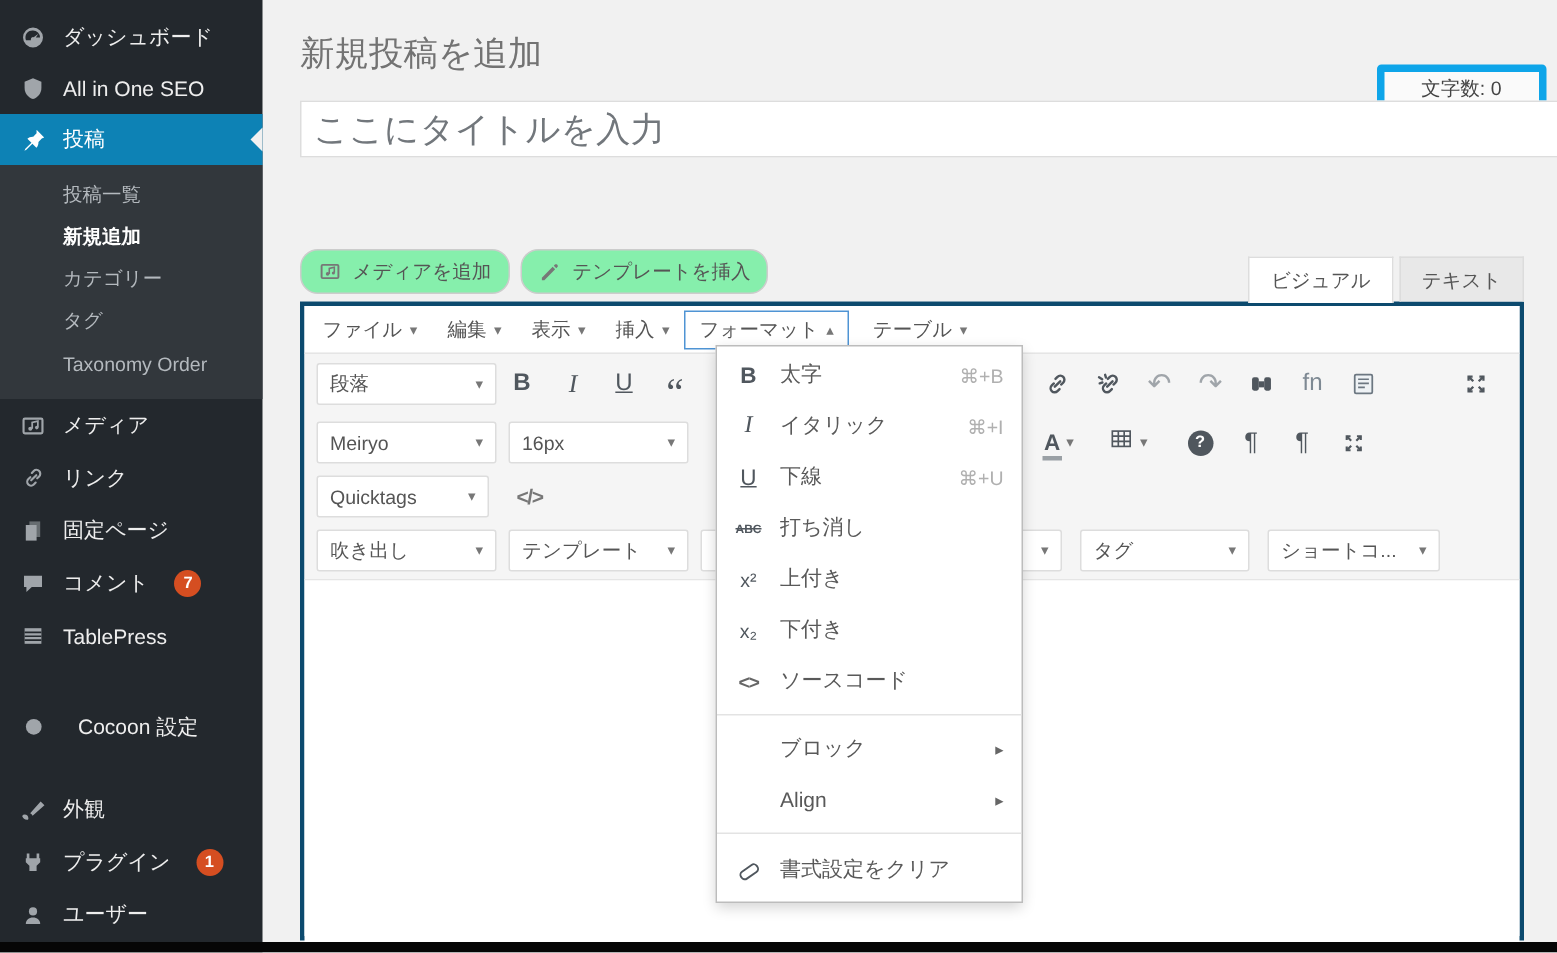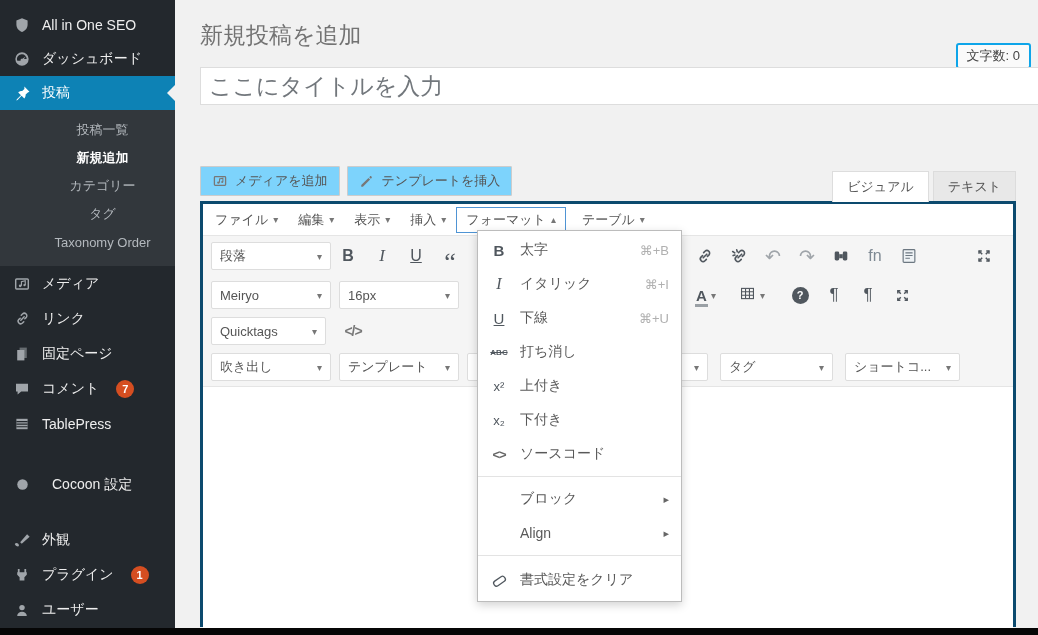--- a/index.html
+++ b/index.html
@@ -20,53 +20,53 @@
   .mi .ic { width:20px; height:20px; flex:0 0 20px; color:#a0a5aa; display:flex; align-items:center; justify-content:center; }
   .mi.active { background:#0d82b5; color:#fff; }
   .mi.active .ic { color:#fff; }
   .mi.active::after {
     content:""; position:absolute; right:0; top:50%; margin-top:-8px;
     border:8px solid transparent; border-right-color:#f1f1f1;
   }
   .submenu { background:#32373c; padding:6px 0 10px; }
   .smi {
     height:28px; display:flex; align-items:center; padding:0 12px 0 42px;
-    font-size:13px; color:#b4b9be; cursor:pointer;justify-content:center;
+    font-size:13px; color:#b4b9be; cursor:pointer;
   }
   .smi.current { color:#fff; font-weight:bold; }
   .badge {
     display:inline-block; min-width:18px; height:18px; line-height:18px;
     background:#d54e21; color:#fff; border-radius:50%; text-align:center;
     font-size:11px; font-weight:bold; margin-left:7px; padding:0 2px;
   }
   .gap26 { margin-top:26px;gap:20px; }
   .gap20 { margin-top:20px; }
 
   
   #page-title {
     position:absolute; left:200px; top:20px; margin:0;
     font-size:23px; font-weight:400; color:#737373;
   }
   #char-count {
-    position:absolute; top:43px; right:7px; padding:2px 9px;
-    border:2px solid #0ea5e9; border-radius:3px; background:#fafafa;
+    position:absolute; top:43px; right:7px; padding:2px 25px;
+    border:5px solid #0ea5e9; border-radius:3px; background:#fafafa;
     font-size:13px; color:#444;
   }
   #title-input {
     position:absolute; left:200px; top:67px; width:852px; height:38px;
     border:1px solid #ddd; background:#fff; padding:3px 8px;
     font-size:23px; font-family:"Liberation Sans",sans-serif; color:#32373c; outline:none;
   }
   #title-input::placeholder { color:#72777c; opacity:1; }
 
   
   #media-row { position:absolute; left:200px; top:166px; display:flex; gap:7px; }
   .wp-btn {
     display:inline-flex; align-items:center; gap:7px; height:30px; padding:0 11px;
-    background:#7dd3fc; border:1px solid #ccc; border-radius:1px;
+    background:#86efac; border:1px solid #ccc; border-radius:12px;
     font-size:13px; color:#555; font-family:"Liberation Sans",sans-serif; cursor:pointer;
   }
   .wp-btn .bic { width:16px; height:16px; color:#777; display:flex; align-items:center; }
 
   
   #editor-tabs { position:absolute; top:171px; right:22px; display:flex; align-items:flex-end; gap:4px; z-index:6; }
   .etab {
     height:30px; padding:6px 14px; font-size:13px; color:#555;
     background:#e8e8e8; border:1px solid #dcdcdc; border-bottom:none; cursor:pointer;
   }
@@ -138,33 +138,33 @@
 
   
   #bottom-bar { position:absolute; left:0; bottom:0; width:1038px; height:7px; background:#060606; z-index:30; }
 </style>
 </head>
 <body>
 
 <aside id="sidebar">
   <div class="mi">
     <span class="ic">
-      <svg width="16" height="16" viewBox="0 0 20 20">
-          <path fill="currentColor" d="M10 1.5l7 2.8v5.2c0 4.6-3 7.8-7 9.3-4-1.5-7-4.7-7-9.3V4.3z"></path>
-        </svg>
-    </span>
-    <span>All in One SEO</span>
-  </div>
-  <div class="mi">
-    <span class="ic">
       <svg width="18" height="18" viewBox="0 0 20 20">
           <path fill="currentColor" d="M10 2.6a7.4 7.4 0 1 0 0 14.8 7.4 7.4 0 0 0 0-14.8zm0 2.2a5.2 5.2 0 0 1 5.2 5.2h-3.1L14 7.2l-3.5 2.6a1.6 1.6 0 0 0-2.1 1.5 1.6 1.6 0 0 0 .1.7H4.8A5.2 5.2 0 0 1 10 4.8z"></path>
         </svg>
     </span>
     <span>ダッシュボード</span>
+  </div>
+  <div class="mi">
+    <span class="ic">
+      <svg width="16" height="16" viewBox="0 0 20 20">
+          <path fill="currentColor" d="M10 1.5l7 2.8v5.2c0 4.6-3 7.8-7 9.3-4-1.5-7-4.7-7-9.3V4.3z"></path>
+        </svg>
+    </span>
+    <span>All in One SEO</span>
   </div>
   <div class="mi active">
     <span class="ic">
       <svg width="17" height="17" viewBox="0 0 20 20">
           <path fill="currentColor" d="M12.2 1.8l6 6-1.9.9-2.6 2.6c.1 1.9-.6 3.6-1.6 4.6l-3.2-3.2-4.7 4.8-1.5.7.7-1.5 4.8-4.7-3.2-3.2c1-1 2.7-1.7 4.6-1.6l2.6-2.6z"></path>
         </svg>
     </span>
     <span>投稿</span>
   </div>
   <div class="submenu">

